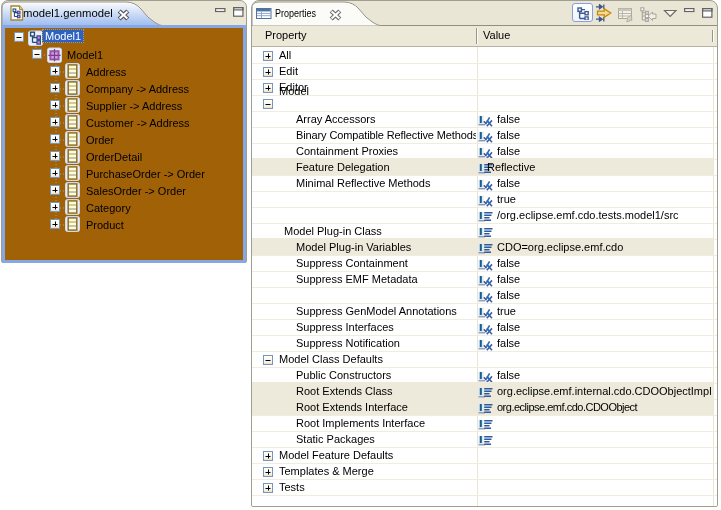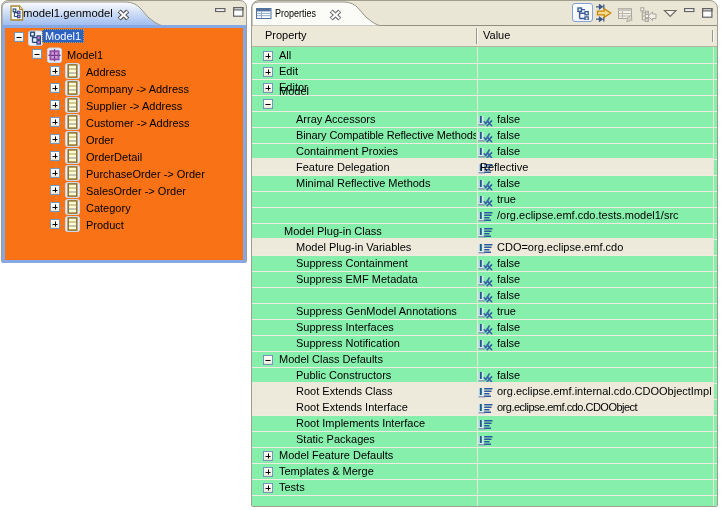--- a/index.html
+++ b/index.html
@@ -32,21 +32,21 @@
       <path d="M2.2 2 L10.8 10 M10.8 2 L2.2 10" stroke="#55555a" stroke-width="4.4"></path>
       <path d="M2.6 2.4 L10.4 9.6 M10.4 2.4 L2.6 9.6" stroke="#ffffff" stroke-width="2.1"></path>
     </svg>
 <svg class="abs" style="left:213px;top:7px" width="11" height="5">
       <rect x="0.6" y="0.6" width="9.3" height="2.9" fill="#fff" stroke="#636363" stroke-width="1.2"></rect>
     </svg>
 <svg class="abs" style="left:231px;top:6px" width="11" height="10">
       <rect x="0.6" y="0.6" width="9.3" height="8.6" fill="#fff" stroke="#636363" stroke-width="1.2"></rect>
       <rect x="0.6" y="0.6" width="9.3" height="2.3" fill="none" stroke="#636363" stroke-width="1.2"></rect>
     </svg>
-<div class="abs" style="left:0;top:24px;width:244px;height:238px;border:3px solid #87a7e2;background:#f97316;border-radius:0 0 1px 1px">
+<div class="abs" style="left:0;top:24px;width:244px;height:238px;border:3px solid #87a7e2;background:#a16207;border-radius:0 0 1px 1px">
 <div class="abs" style="left:0;top:0;width:238px;height:232px;overflow:hidden">
 <svg class="abs" style="left:0;top:0" width="238" height="232">
 <g stroke="#a8a08a" stroke-width="1" stroke-dasharray="1,2">
 <path d="M31 16 V22"></path>
 <path d="M36 27 H41"></path>
 <path d="M51 34 V197"></path>
 <path d="M55 44 H59"></path>
 <path d="M55 61 H59"></path>
 <path d="M55 78 H59"></path>
 <path d="M55 95 H59"></path>
@@ -348,21 +348,21 @@
       <rect x="0.6" y="0.6" width="9.3" height="2.3" fill="none" stroke="#636363" stroke-width="1.2"></rect>
     </svg>
 <div class="abs" style="left:0;top:25px;width:465px;height:21px;background:#ece9d9;border-bottom:1px solid #b6b3a2">
 <div class="lbl" style="left:13px;top:0;height:19px;line-height:19px">Property</div>
 <div class="lbl" style="left:231px;top:0;height:19px;line-height:19px">Value</div>
 <div class="abs" style="left:224px;top:2px;width:1px;height:16px;background:#98958a"></div>
 <div class="abs" style="left:225px;top:2px;width:1px;height:16px;background:#fdfdf8"></div>
 <div class="abs" style="left:460px;top:4px;width:1px;height:12px;background:#98958a"></div>
 <div class="abs" style="left:461px;top:4px;width:1px;height:12px;background:#fdfdf8"></div>
 </div>
-<div class="abs" style="left:0;top:46px;width:465px;height:459px;background:#86efac">
+<div class="abs" style="left:0;top:46px;width:465px;height:459px;background:#ffffff">
 <div class="abs" style="left:225px;top:0;width:1px;height:459px;background:#eae6d6"></div>
 <div class="abs" style="left:461px;top:0;width:1px;height:459px;background:#eae6d6"></div>
 <div class="abs" style="left:0;top:16px;width:465px;height:1px;background:#f0ece0"></div>
 <svg class="abs" style="left:11px;top:4px" width="10" height="10">
         <defs>
           <linearGradient id="xg114" x1="0" y1="0" x2="0" y2="1">
             <stop offset="0" stop-color="#ffffff"></stop>
             <stop offset="0.75" stop-color="#f6f2e8"></stop>
             <stop offset="1" stop-color="#e3d9c2"></stop>
           </linearGradient>
@@ -445,21 +445,21 @@
 <div class="lbl" style="left:245px;top:96px;height:16px;line-height:16px">false</div>
 <div class="abs" style="left:0;top:111px;width:461px;height:18px;background:#edeadb"></div>
 <div class="abs" style="left:0;top:128px;width:465px;height:1px;background:#f0ece0"></div>
 <div class="lbl" style="left:44px;top:112px;height:16px;line-height:16px;width:180px;overflow:hidden">Feature Delegation</div>
 <svg class="abs" style="left:226px;top:117px" width="15" height="11">
         <rect x="0.5" y="0" width="5" height="8" fill="#d8e9f4"></rect>
         <rect x="1.8" y="0" width="2" height="7" fill="#1c5c88"></rect>
         <path d="M0.5 8.8 H7" stroke="#9097bb" stroke-width="1.4"></path>
         <path d="M6.2 0.7 H14.5 M6.2 3.2 H13.5 M6.2 5.7 H11.5 M6.2 8.2 H13" stroke="#2d5a9e" stroke-width="1.5"></path>
       </svg>
-<div class="lbl" style="left:228px;top:112px;height:22px;line-height:16px">Reflective</div>
+<div class="lbl" style="left:235px;top:112px;height:22px;line-height:16px">Reflective</div>
 <div class="abs" style="left:0;top:144px;width:465px;height:1px;background:#f0ece0"></div>
 <svg class="abs" style="left:226px;top:133px" width="15" height="11">
         <rect x="0.5" y="0" width="5" height="8" fill="#d8e9f4"></rect>
         <rect x="1.8" y="0" width="2" height="7" fill="#1c5c88"></rect>
         <path d="M0.5 8.8 H7" stroke="#9097bb" stroke-width="1.4"></path>
         <path d="M5.8 5.2 L7.9 7.6 L11.6 1.4" stroke="#3a62a8" stroke-width="1.6" fill="none"></path>
         <path d="M8.8 4.4 L14 10.2 M14 4.4 L8.8 10.2" stroke="#3a62a8" stroke-width="1.6"></path>
       </svg>
 <div class="lbl" style="left:245px;top:128px;height:16px;line-height:16px">false</div>
 <div class="abs" style="left:0;top:160px;width:465px;height:1px;background:#f0ece0"></div>

